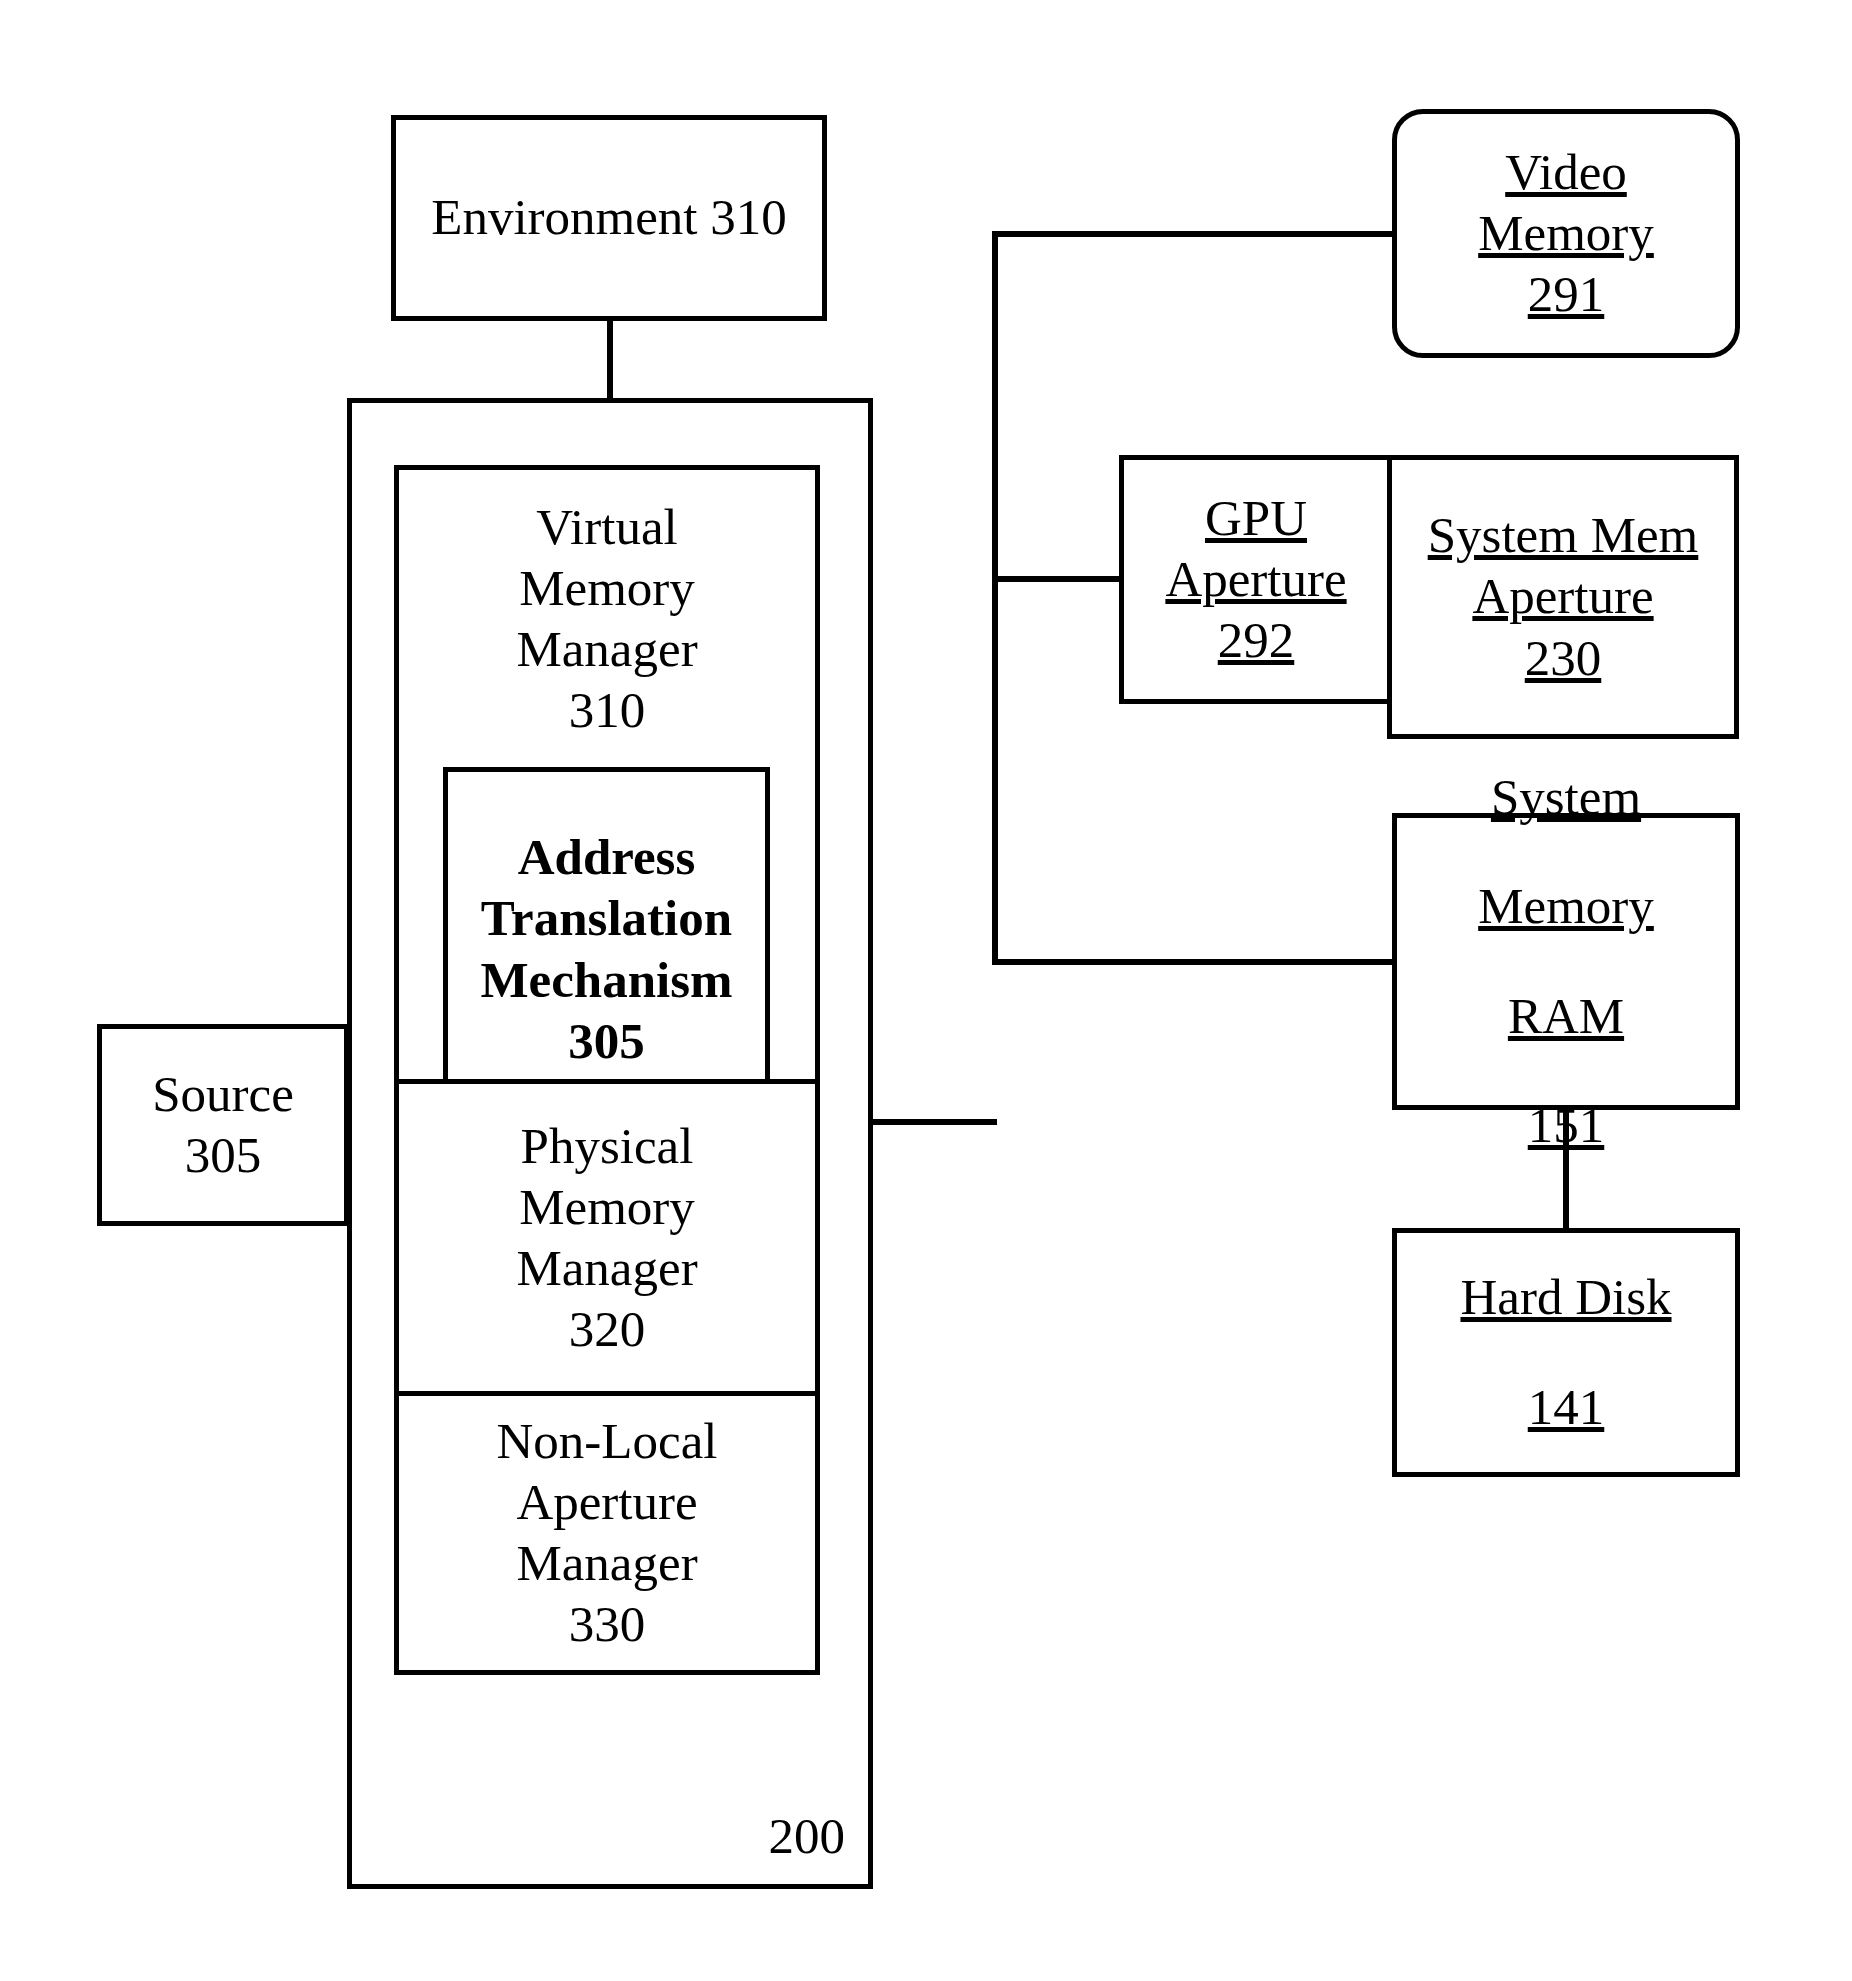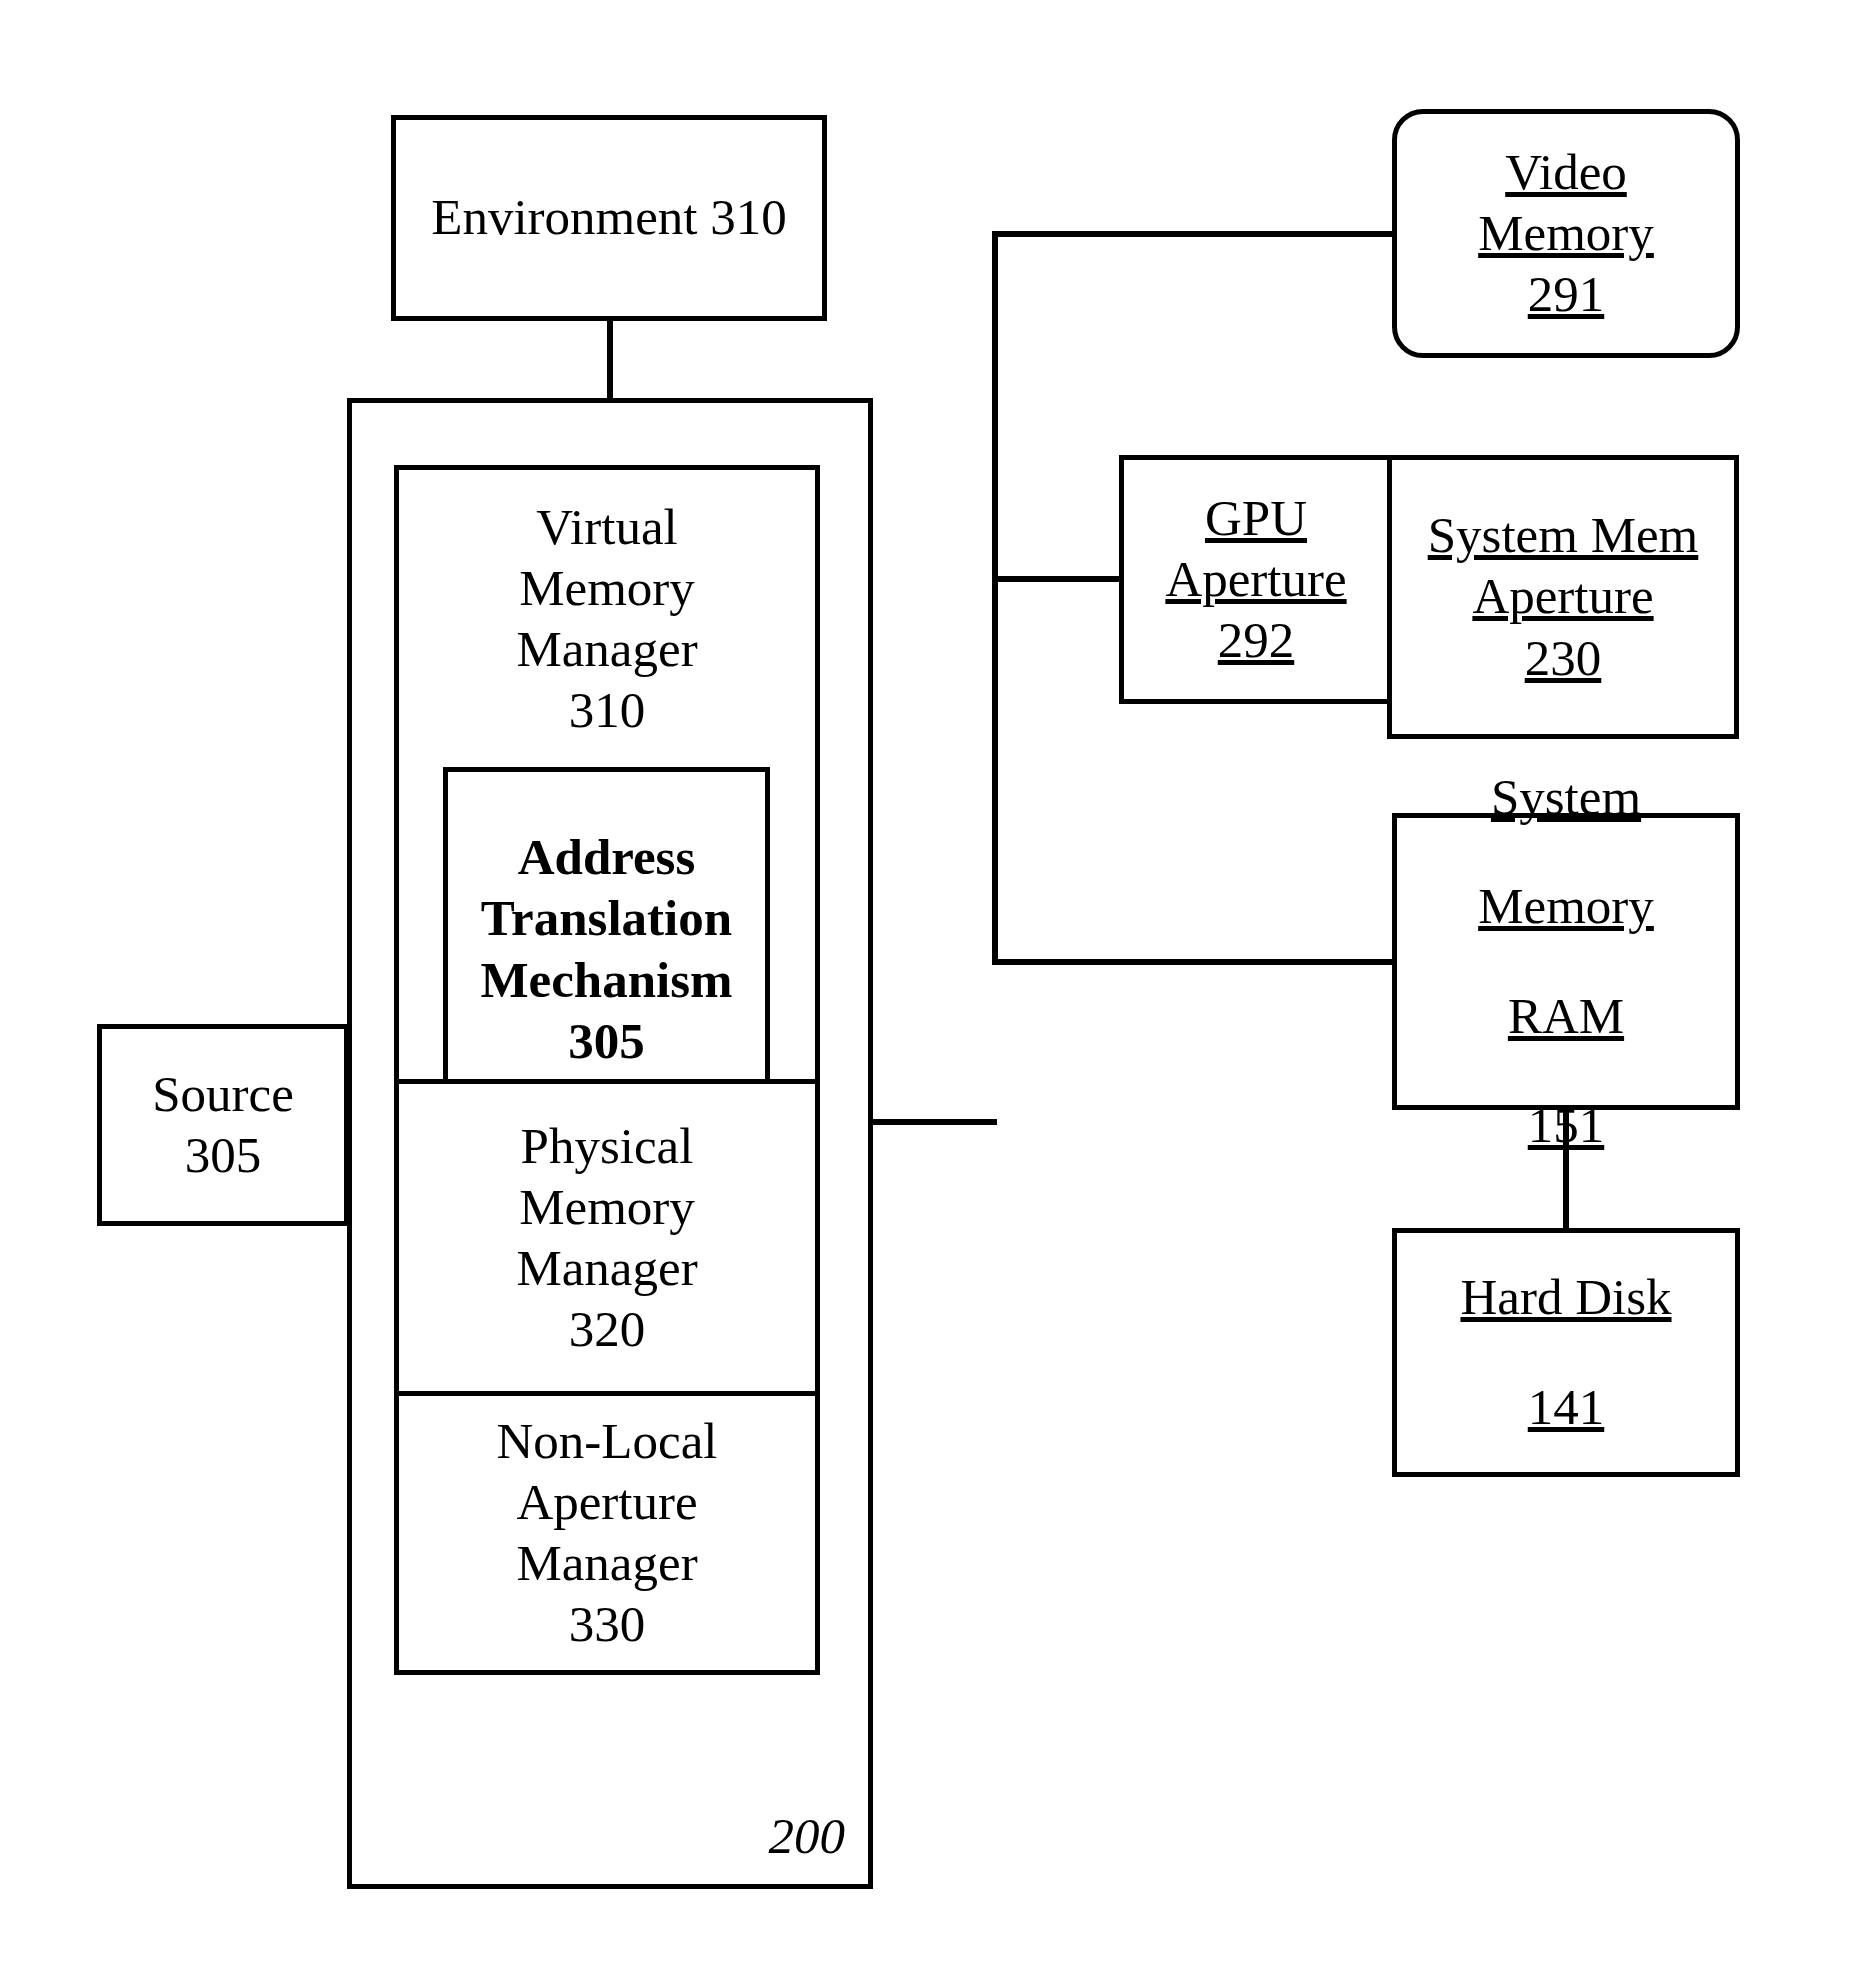--- a/index.html
+++ b/index.html
@@ -59,21 +59,21 @@
   <div class="box" style="left:391px; top:115px; width:436px; height:206px;">
     <span class="line">
       <span>Environment</span> <span>310</span>
     </span>
   </div>
 
   <div class="vline" style="left:607px; top:321px; height:78px;"></div>
 
   <div class="box" style="left:347px; top:398px; width:526px; height:1491px; display:block;">
 
-    <div class="nb" style="right:23px; bottom:17px;font-style:italic;">200</div>
+    <div class="nb" style="right:23px; bottom:17px;">200</div>
 
     <div class="box" style="left:42px; top:62px; width:426px; height:619px; display:block;">
       <div style="position:absolute; left:0; right:0; top:26.5px; display:flex; flex-direction:column; align-items:center;">
         <span class="line">Virtual</span>
         <span class="line">Memory</span>
         <span class="line">Manager</span>
         <span class="line">310</span>
       </div>
 
       <div class="box" style="left:44px; top:297px; width:327px; height:365px;font-weight:bold;">

